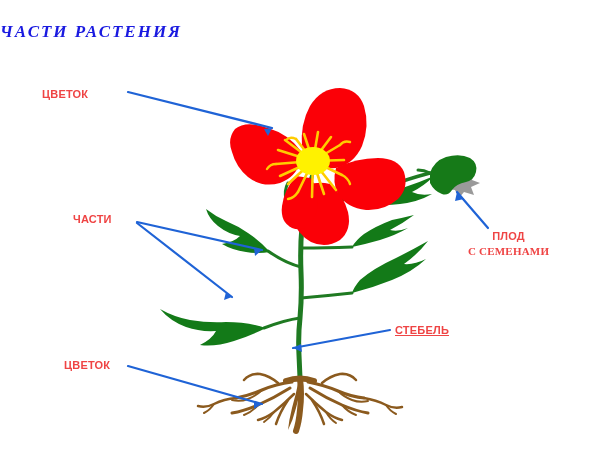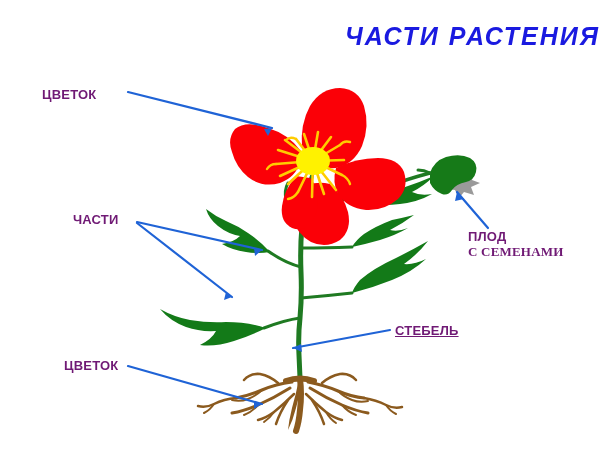--- a/index.html
+++ b/index.html
@@ -23,45 +23,45 @@
     left: 0;
     top: 0;
     width: 600px;
     height: 450px;
     display: block;
   }
   .lbl {
     position: absolute;
     font-family: "Liberation Sans", sans-serif;
     font-weight: bold;
-    font-size: 13px;
-    color: #701a75;
+    font-size: 11px;
+    color: #ef4444;
     white-space: nowrap;
     letter-spacing: 0.2px;
     line-height: 15px;
   }
   #page-title {
     position: absolute;
     left: 0;
     top: 22px;
     width: 600px;
-    text-align: right;
-    font-family: Liberation Sans, sans-serif;
+    text-align: left;
+    font-family: Liberation Serif, serif;
     font-weight: bold;
     font-style: italic;
-    font-size: 25px;
+    font-size: 17px;
     letter-spacing: 2px;
     color: #1a1ae0;
     white-space: nowrap;
   }
   #label-flower   { left: 42px;  top: 87px;  }
   #label-leaves   { left: 73px;  top: 212px; }
   #label-root     { left: 64px;  top: 358px; }
   #label-stem     { left: 395px; top: 323px; text-decoration: underline; }
-  #label-fruit    { left: 468px; top: 229px; }
+  #label-fruit    { left: 468px; top: 229px; text-align: center; }
   #label-fruit .l2 { display: block; font-family: Liberation Serif, serif; }
 </style>
 </head>
 <body>
 
 <div id="stage">
 
   <div id="page-title">ЧАСТИ  РАСТЕНИЯ</div>
 
   <svg id="diagram-svg" viewBox="0 0 600 450">

